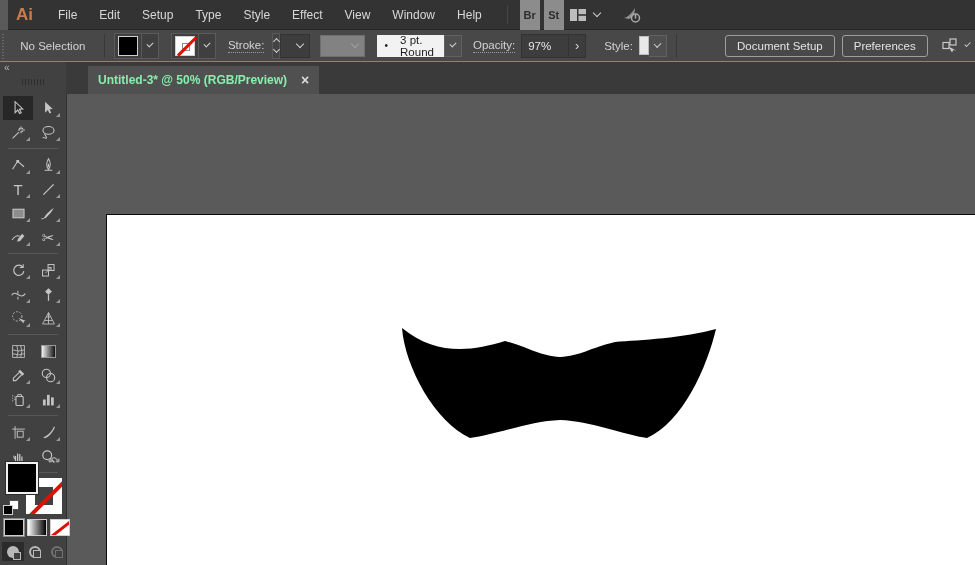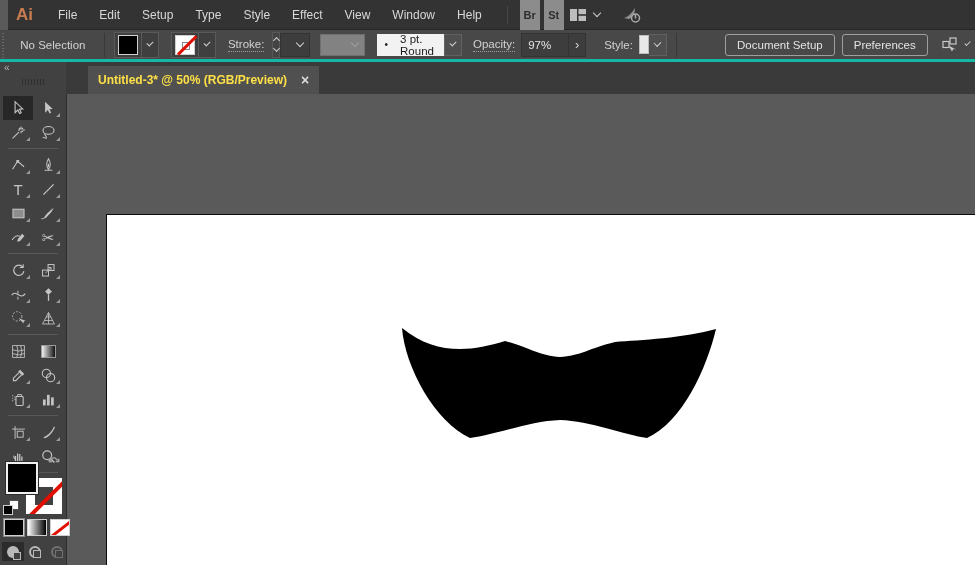--- a/index.html
+++ b/index.html
@@ -19,21 +19,21 @@
   .mb-btn { width: 20px; height: 35px; background: #8c8c8c; color: #2e2e2e; border: none;
             font-size: 11px; font-weight: bold; border-radius: 2px; margin-right: 4px; }
   .mb-ic { display: inline-flex; width: 20px; height: 20px; }
   .mb-ic svg { width: 20px; height: 20px; }
   .chev { display: inline-block; width: 6px; height: 6px; border-right: 1.6px solid #cfcfcf;
           border-bottom: 1.6px solid #cfcfcf; transform: rotate(45deg); margin: -3px 6px 0 6px; }
 
   
   #control-bar { position: absolute; left: 0; top: 30px; width: 975px; height: 32px;
                  background: var(--control-bar-bg); display: flex; align-items: center;
-                 border-bottom: 3px solid #14b8a6; }
+                 border-bottom: 1px solid #14b8a6; }
   .cb-grip { width: 5px; height: 26px; margin: 0 8px 0 2px;
              background: repeating-linear-gradient(0deg,#6a6a6a 0 1px,transparent 1px 3px); }
   .cb-label { color: #d2d2d2; font-size: 11.5px; white-space: nowrap; }
   .cb-link { border-bottom: 1px dotted #9a9a9a; padding-bottom: 1px; }
   .cb-div { width: 1px; height: 24px; background: #383838; margin: 0 9px; }
   .swatch-group { display: flex; align-items: center; border: 1px solid #5a5a5a; height: 26px;
                   background: #3f3f3f; }
   .cb-swatch { width: 20px; height: 20px; margin: 0 3px; border: 1px solid #cfcfcf; position: relative; }
   .cb-swatch.fill { background: #000; }
   .cb-swatch.stroke-none { background: #fff; }
@@ -67,21 +67,21 @@
 
   
   #tab-row { position: absolute; left: 0; top: 62px; width: 975px; height: 32px;
              background: var(--tab-bar-bg); display: flex; }
   #toolbar-header { width: 66px; height: 32px; background: var(--panel-bg); position: relative; }
   .collapse { position: absolute; left: 4px; top: 0px; font-size: 10px; color:#b5b5b5; letter-spacing:-1px; }
   .hgrip { position: absolute; left: 22px; top: 17px; width: 22px; height: 6px;
            background: repeating-linear-gradient(90deg,#2f2f2f 0 1px,transparent 1px 3px); }
   .tab { margin-left: 22px; margin-top: 4px; height: 28px; background: var(--tab-active-bg);
          display: flex; align-items: center; padding: 0 10px; }
-  .tab-title { color: #fde047; font-weight: bold; font-size: 12px; margin-right: 14px; }
+  .tab-title { color: #86efac; font-weight: bold; font-size: 12px; margin-right: 14px; }
   .tab-close { color: #dcdcdc; font-weight: bold; font-size: 14px; cursor: default; }
 
   
   #toolbar-panel { position: absolute; left: 0; top: 94px; width: 66px; height: 471px;
                    background: var(--panel-bg); }
   #tool-grid { display: grid; grid-template-columns: 30px 30px; justify-content: center; padding-top: 2px; }
   .tool { position: relative; width: 30px; height: 24px; display:flex; align-items:center; justify-content:center; }
   .tool svg { width: 17px; height: 17px; }
   .tool.sel { background: #272727; }
   .tool.corner::after { content:""; position:absolute; right:3px; bottom:3px;

